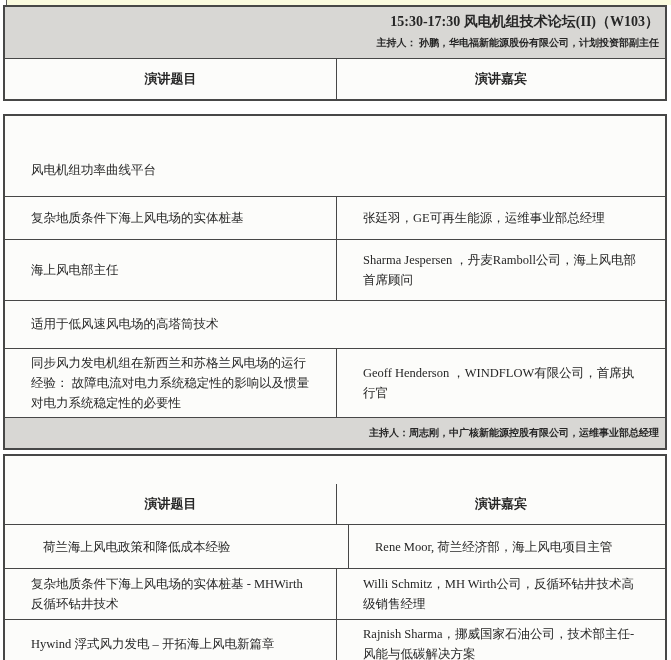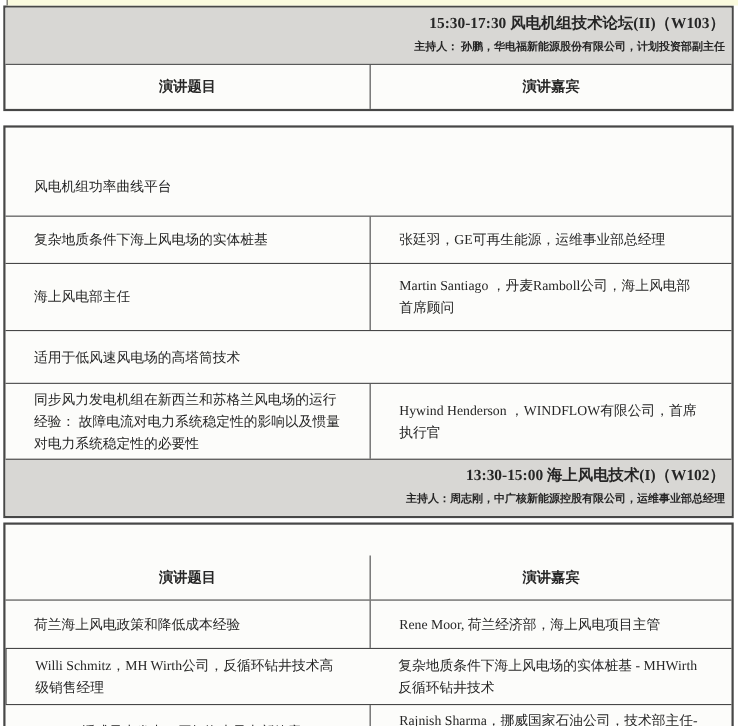--- a/index.html
+++ b/index.html
@@ -48,22 +48,22 @@
   .cell.speaker{border-left:1px solid var(--border-dark,#474747);}
   .colhead .cell{
     justify-content:center;
     font-weight:bold;font-size:13px;
     min-height:40px;
   }
   
   .h52 .cell{min-height:52px;}
   .h42 .cell{min-height:42px;}
   .h60 .cell{min-height:60px;}
-  .h47 .cell{min-height:47px;}
-  .h43 .cell{min-height:43px;}
+  .h47 .cell{min-height:47px;font-family:Liberation Mono, monospace;}
+  .h43 .cell{min-height:43px;margin-left:12px;}
   .h50 .cell{min-height:50px;}
   .h44 .cell{min-height:44px;}
   .gap1{height:13px;}
   .gap2{height:4px;}
 </style>
 </head>
 <body>
 
 <div class="page">
 
@@ -85,49 +85,48 @@
   <div class="tbl">
     <div class="row first h52">
       <div class="cell topic">风电机组功率曲线平台</div>
     </div>
     <div class="row h42">
       <div class="cell topic">复杂地质条件下海上风电场的实体桩基</div>
       <div class="cell speaker">张廷羽，GE可再生能源，运维事业部总经理</div>
     </div>
     <div class="row h60">
       <div class="cell topic">海上风电部主任</div>
-      <div class="cell speaker">Martin Santiago ，丹麦Ramboll公司，海上风电部首席顾问</div>
+      <div class="cell speaker">Sharma Jespersen ，丹麦Ramboll公司，海上风电部首席顾问</div>
     </div>
     <div class="row h47">
       <div class="cell topic">适用于低风速风电场的高塔筒技术</div>
     </div>
     <div class="row h60">
       <div class="cell topic">同步风力发电机组在新西兰和苏格兰风电场的运行经验： 故障电流对电力系统稳定性的影响以及惯量对电力系统稳定性的必要性</div>
-      <div class="cell speaker">Hywind Henderson ，WINDFLOW有限公司，首席执行官</div>
+      <div class="cell speaker">Geoff Henderson ，WINDFLOW有限公司，首席执行官</div>
     </div>
     <div class="band attached">
-      <div class="band-title">13:30-15:00 海上风电技术(I)（W102）</div>
       <div class="band-moderator">主持人：周志刚，中广核新能源控股有限公司，运维事业部总经理</div>
     </div>
   </div>
 
   <div class="gap2"></div>
 
   <div class="tbl">
     <div class="row first colhead">
       <div class="cell">演讲题目</div>
       <div class="cell speaker">演讲嘉宾</div>
     </div>
     <div class="row h43">
       <div class="cell topic">荷兰海上风电政策和降低成本经验</div>
       <div class="cell speaker">Rene Moor, 荷兰经济部，海上风电项目主管</div>
     </div>
     <div class="row h50">
+      <div class="cell topic">复杂地质条件下海上风电场的实体桩基 - MHWirth 反循环钻井技术</div>
       <div class="cell speaker">Willi Schmitz，MH Wirth公司，反循环钻井技术高级销售经理</div>
-      <div class="cell topic">复杂地质条件下海上风电场的实体桩基 - MHWirth 反循环钻井技术</div>
     </div>
     <div class="row h44">
       <div class="cell topic">Hywind 浮式风力发电 – 开拓海上风电新篇章</div>
       <div class="cell speaker">Rajnish Sharma，挪威国家石油公司，技术部主任-风能与低碳解决方案</div>
     </div>
   </div>
 
 </div>
 
 </body></html>

